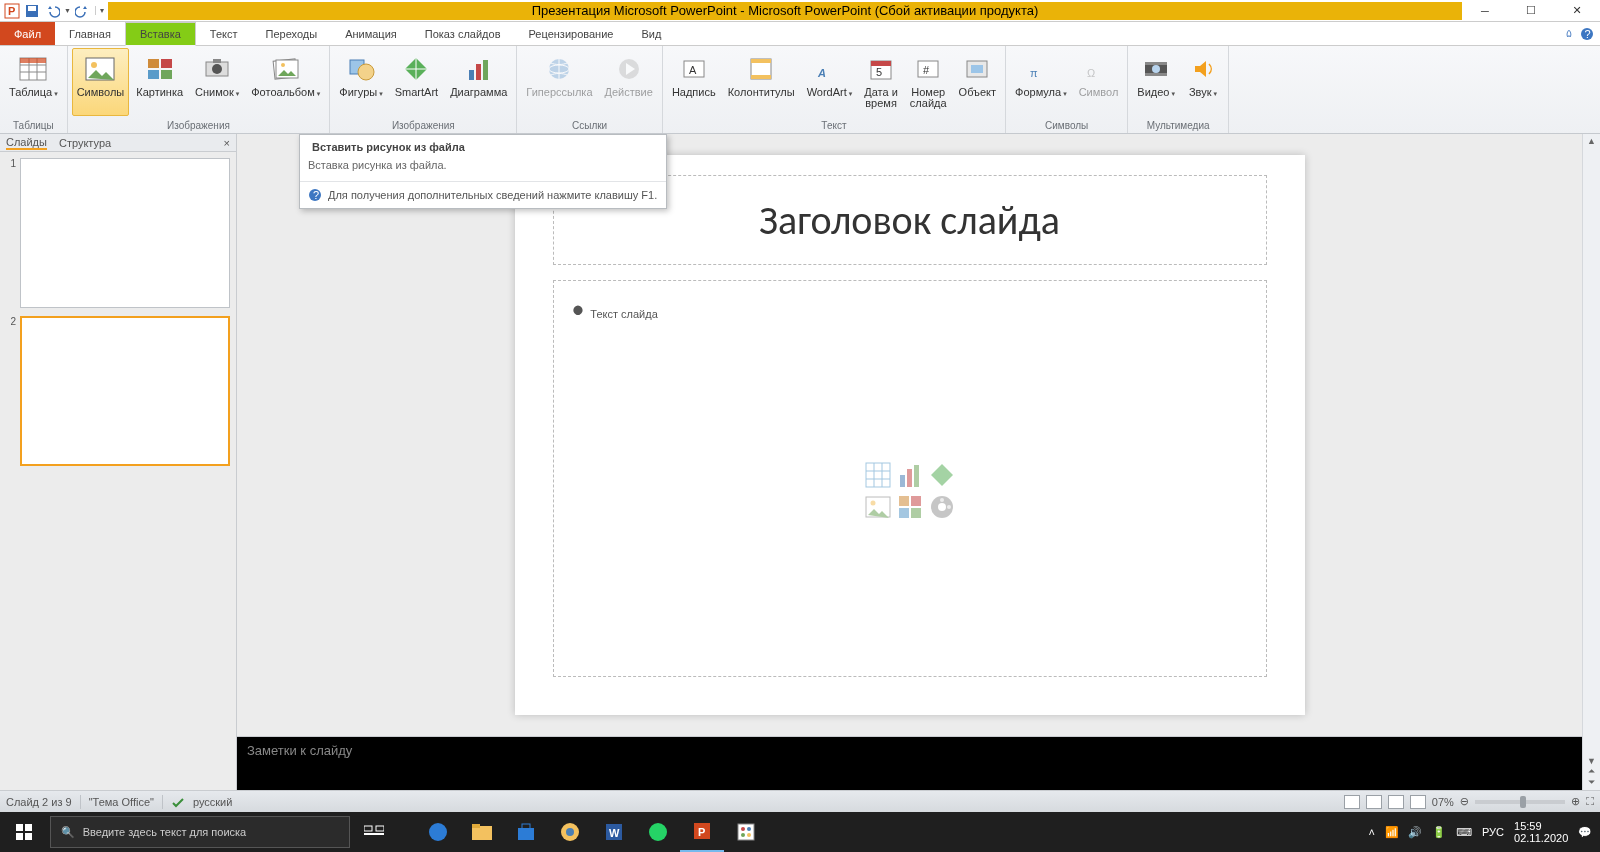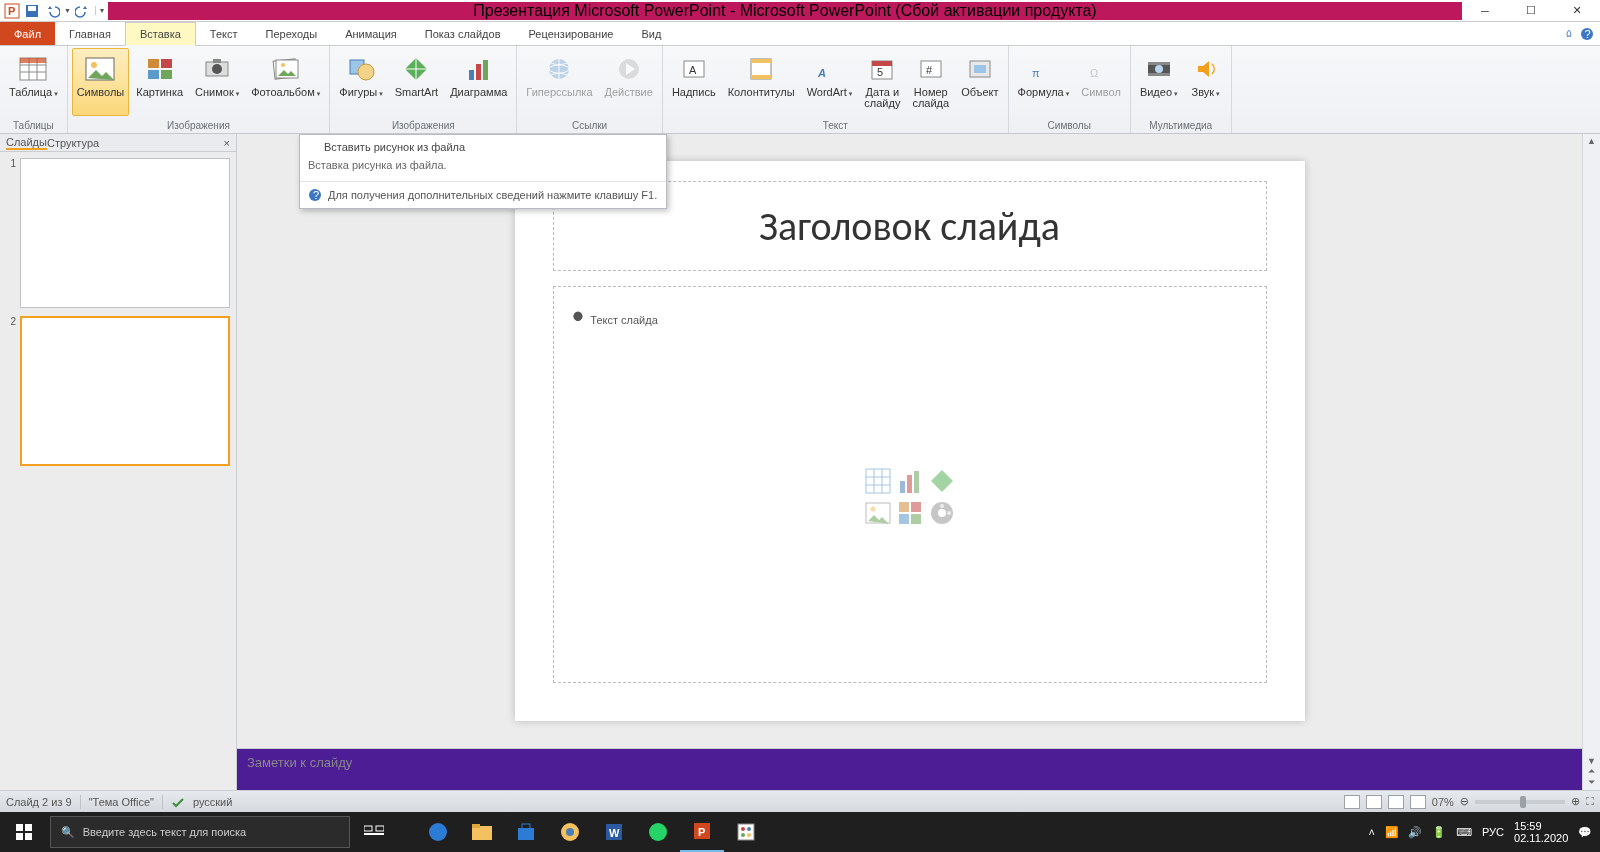--- a/index.html
+++ b/index.html
@@ -1,73 +1,73 @@
 <!DOCTYPE html>
 <html><head>
 <meta charset="utf-8">
 <style>
 *{margin:0;padding:0;box-sizing:border-box;font-family:"Segoe UI",Tahoma,sans-serif;font-size:11px;user-select:none}
 body{width:1600px;height:852px;background:#fff;overflow:hidden;display:flex;flex-direction:column}
 .titlebar{height:22px;background:#fff;display:flex;align-items:center;border-bottom:1px solid #ccc}
 .qat{display:flex;align-items:center;gap:4px;padding:0 4px}
 .qat-icon{width:16px;height:16px;display:flex;align-items:center;justify-content:center}
-.redbar{flex:1;height:18px;background:#be185d;color:#000;display:flex;align-items:center;justify-content:center;font-size:16px}
+.redbar{flex:1;height:18px;background:#eab308;color:#000;display:flex;align-items:center;justify-content:center;font-size:13px}
 .winctrl{display:flex;gap:0;margin-left:auto}
 .winbtn{width:46px;height:22px;display:flex;align-items:center;justify-content:center;color:#333}
 .ribbon-tabs{height:24px;background:#fff;display:flex;align-items:stretch;border-bottom:1px solid #ccc}
 .tab{padding:0 14px;display:flex;align-items:center;color:#444;cursor:pointer}
 .tab.file{background:#d2481e;color:#fff}
-.tab.active{background:#fef9c3;border:1px solid #ccc;border-bottom:1px solid #f5f6f7;margin-bottom:-1px}
+.tab.active{background:#84cc16;border:1px solid #ccc;border-bottom:1px solid #f5f6f7;margin-bottom:-1px}
 .ribbon-top-right{margin-left:auto;display:flex;align-items:center;gap:8px;padding-right:6px;color:#5c8ac8}
 .ribbon{height:88px;background:linear-gradient(#f7f8fa,#eef0f3);border-bottom:1px solid #c5c9ce;display:flex}
 .group{display:flex;flex-direction:column;border-right:1px solid #d5d8dc;padding:2px 4px 0}
 .group-items{flex:1;display:flex;align-items:flex-start;gap:2px}
 .group-label{text-align:center;font-size:10px;color:#6a6f75;padding:1px 0 2px}
 .rbtn{display:flex;flex-direction:column;align-items:center;justify-content:flex-start;padding:2px 4px;min-width:42px;height:68px;cursor:pointer;border:1px solid transparent;border-radius:2px}
 .rbtn.hi{background:linear-gradient(#fdeec0,#fbd77a);border-color:#e9b73e}
 .rbtn.dis{opacity:.45;cursor:default}
 .ricon{width:32px;height:32px;margin:2px 0;display:flex;align-items:center;justify-content:center}
 .rlbl{font-size:11px;line-height:11px;text-align:center;color:#333;white-space:pre}
 .darr{font-size:7px;color:#555;margin-left:2px}
 .work{flex:1;display:flex;overflow:hidden;position:relative}
-.panehdr{height:18px;background:#e9ebee;border-bottom:1px solid #c9ccd0;display:flex;align-items:center;padding:0 6px;font-size:11px;color:#555;}
+.panehdr{height:18px;background:#e9ebee;border-bottom:1px solid #c9ccd0;display:flex;align-items:center;padding:0 6px;font-size:11px;color:#555;gap:12px}
 .panehdr .sel{border-bottom:2px solid #f3a01e}
 .leftpane{width:237px;background:#ececec;border-right:1px solid #c9ccd0;display:flex;flex-direction:column}
 .thumbs{flex:1;padding:6px;overflow:auto}
 .thumb-row{display:flex;gap:4px;margin-bottom:8px}
 .thumb-num{width:10px;font-size:10px;color:#555;text-align:right}
 .thumb{flex:1;background:#fff;border:1px solid #bfc3c8;height:150px;position:relative}
 .thumb.sel{border:2px solid #f3a01e}
 .editarea{flex:1;background:#ececec;display:flex;flex-direction:column;position:relative}
 .canvas-wrap{flex:1;display:flex;align-items:center;justify-content:center;overflow:hidden;position:relative}
 .slide{width:790px;height:560px;background:#fff;box-shadow:0 0 8px rgba(0,0,0,.2);position:relative}
 .ph{position:absolute;border:1px dashed #bbb}
 .ph-title{left:38px;top:20px;right:38px;height:90px;display:flex;align-items:center;justify-content:center}
 .ph-title span{font-size:40px;color:#333;font-family:Calibri,sans-serif}
 .ph-body{left:38px;top:125px;right:38px;bottom:38px;padding:12px 18px}
 .ph-body .bullet{font-size:26px;color:#555;font-family:Calibri,sans-serif}
 .content-icons{position:absolute;left:50%;top:50%;transform:translate(-50%,-30%);display:grid;grid-template-columns:repeat(3,28px);gap:4px}
 .ci{width:28px;height:28px;opacity:.55}
-.notes{height:42px;background:#4c1d95;border-top:1px solid #c9ccd0;padding:6px 10px;color:#888;font-size:13px}
+.notes{height:54px;background:#000000;border-top:1px solid #c9ccd0;padding:6px 10px;color:#888;font-size:13px}
 .vscroll{width:18px;background:#eef0f3;border-left:1px solid #d5d8dc;display:flex;flex-direction:column;align-items:center;justify-content:space-between;padding:2px 0}
 .vscroll .arr{font-size:9px;color:#666}
 .status{height:22px;background:linear-gradient(#e6e9ed,#d6dade);border-top:1px solid #c9ccd0;display:flex;align-items:center;padding:0 6px;gap:8px;color:#555;font-size:11px}
 .status .sep{width:1px;height:14px;background:#bfc3c8}
 .status-right{margin-left:auto;display:flex;align-items:center;gap:6px}
 .viewbtn{width:16px;height:14px;border:1px solid #9aa0a6;background:#fff}
 .zoom-slider{width:90px;height:4px;background:#c9ccd0;position:relative}
 .zoom-slider::after{content:"";position:absolute;left:50%;top:-4px;width:6px;height:12px;background:#9aa0a6;border-radius:2px}
 .taskbar{height:40px;background:#1f1f1f;display:flex;align-items:center;color:#fff}
 .start{width:48px;height:40px;display:flex;align-items:center;justify-content:center}
 .search{flex:0 0 300px;height:32px;background:#2b2b2b;display:flex;align-items:center;gap:8px;padding:0 10px;color:#ccc;border:1px solid #555;margin:0 2px}
 .tbicon{width:44px;height:40px;display:flex;align-items:center;justify-content:center}
 .tbicon.act{border-bottom:2px solid #76b9ed}
 .tray{margin-left:auto;display:flex;align-items:center;gap:10px;padding:0 8px;font-size:11px}
 .tooltip{position:absolute;left:62px;top:0;width:368px;background:#fff;border:1px solid #b8bcc0;box-shadow:2px 2px 6px rgba(0,0,0,.25);z-index:50}
-.tooltip .tt-title{padding:6px 24px;font-weight:normal;color:#444}
+.tooltip .tt-title{padding:6px 12px;font-weight:bold;color:#444}
 .tooltip .tt-body{padding:0 8px 10px;color:#666}
 .tooltip .tt-foot{border-top:1px solid #e2e4e7;padding:6px 8px;display:flex;align-items:center;gap:6px;color:#555}
 svg{display:block}
 </style>
 </head>
 <body>
 
 <div class="titlebar">
   <div class="qat">
     <span class="qat-icon">
@@ -284,21 +284,21 @@
       </div>
       <div class="rbtn">
         <div class="ricon">
             <svg width="28" height="28">
               <rect x="4" y="6" width="20" height="18" fill="#fff" stroke="#888"></rect>
               <rect x="4" y="6" width="20" height="5" fill="#c54848"></rect>
               <text x="9" y="21" font-size="11" fill="#333">5</text>
             </svg>
           </div>
         <div class="rlbl">Дата и
-слайду</div>
+время</div>
       </div>
       <div class="rbtn">
         <div class="ricon">
             <svg width="28" height="28">
               <rect x="4" y="6" width="20" height="16" fill="#fff" stroke="#888"></rect>
               <text x="9" y="19" font-size="12" fill="#333">#</text>
             </svg>
           </div>
         <div class="rlbl">Номер
 слайда</div>

